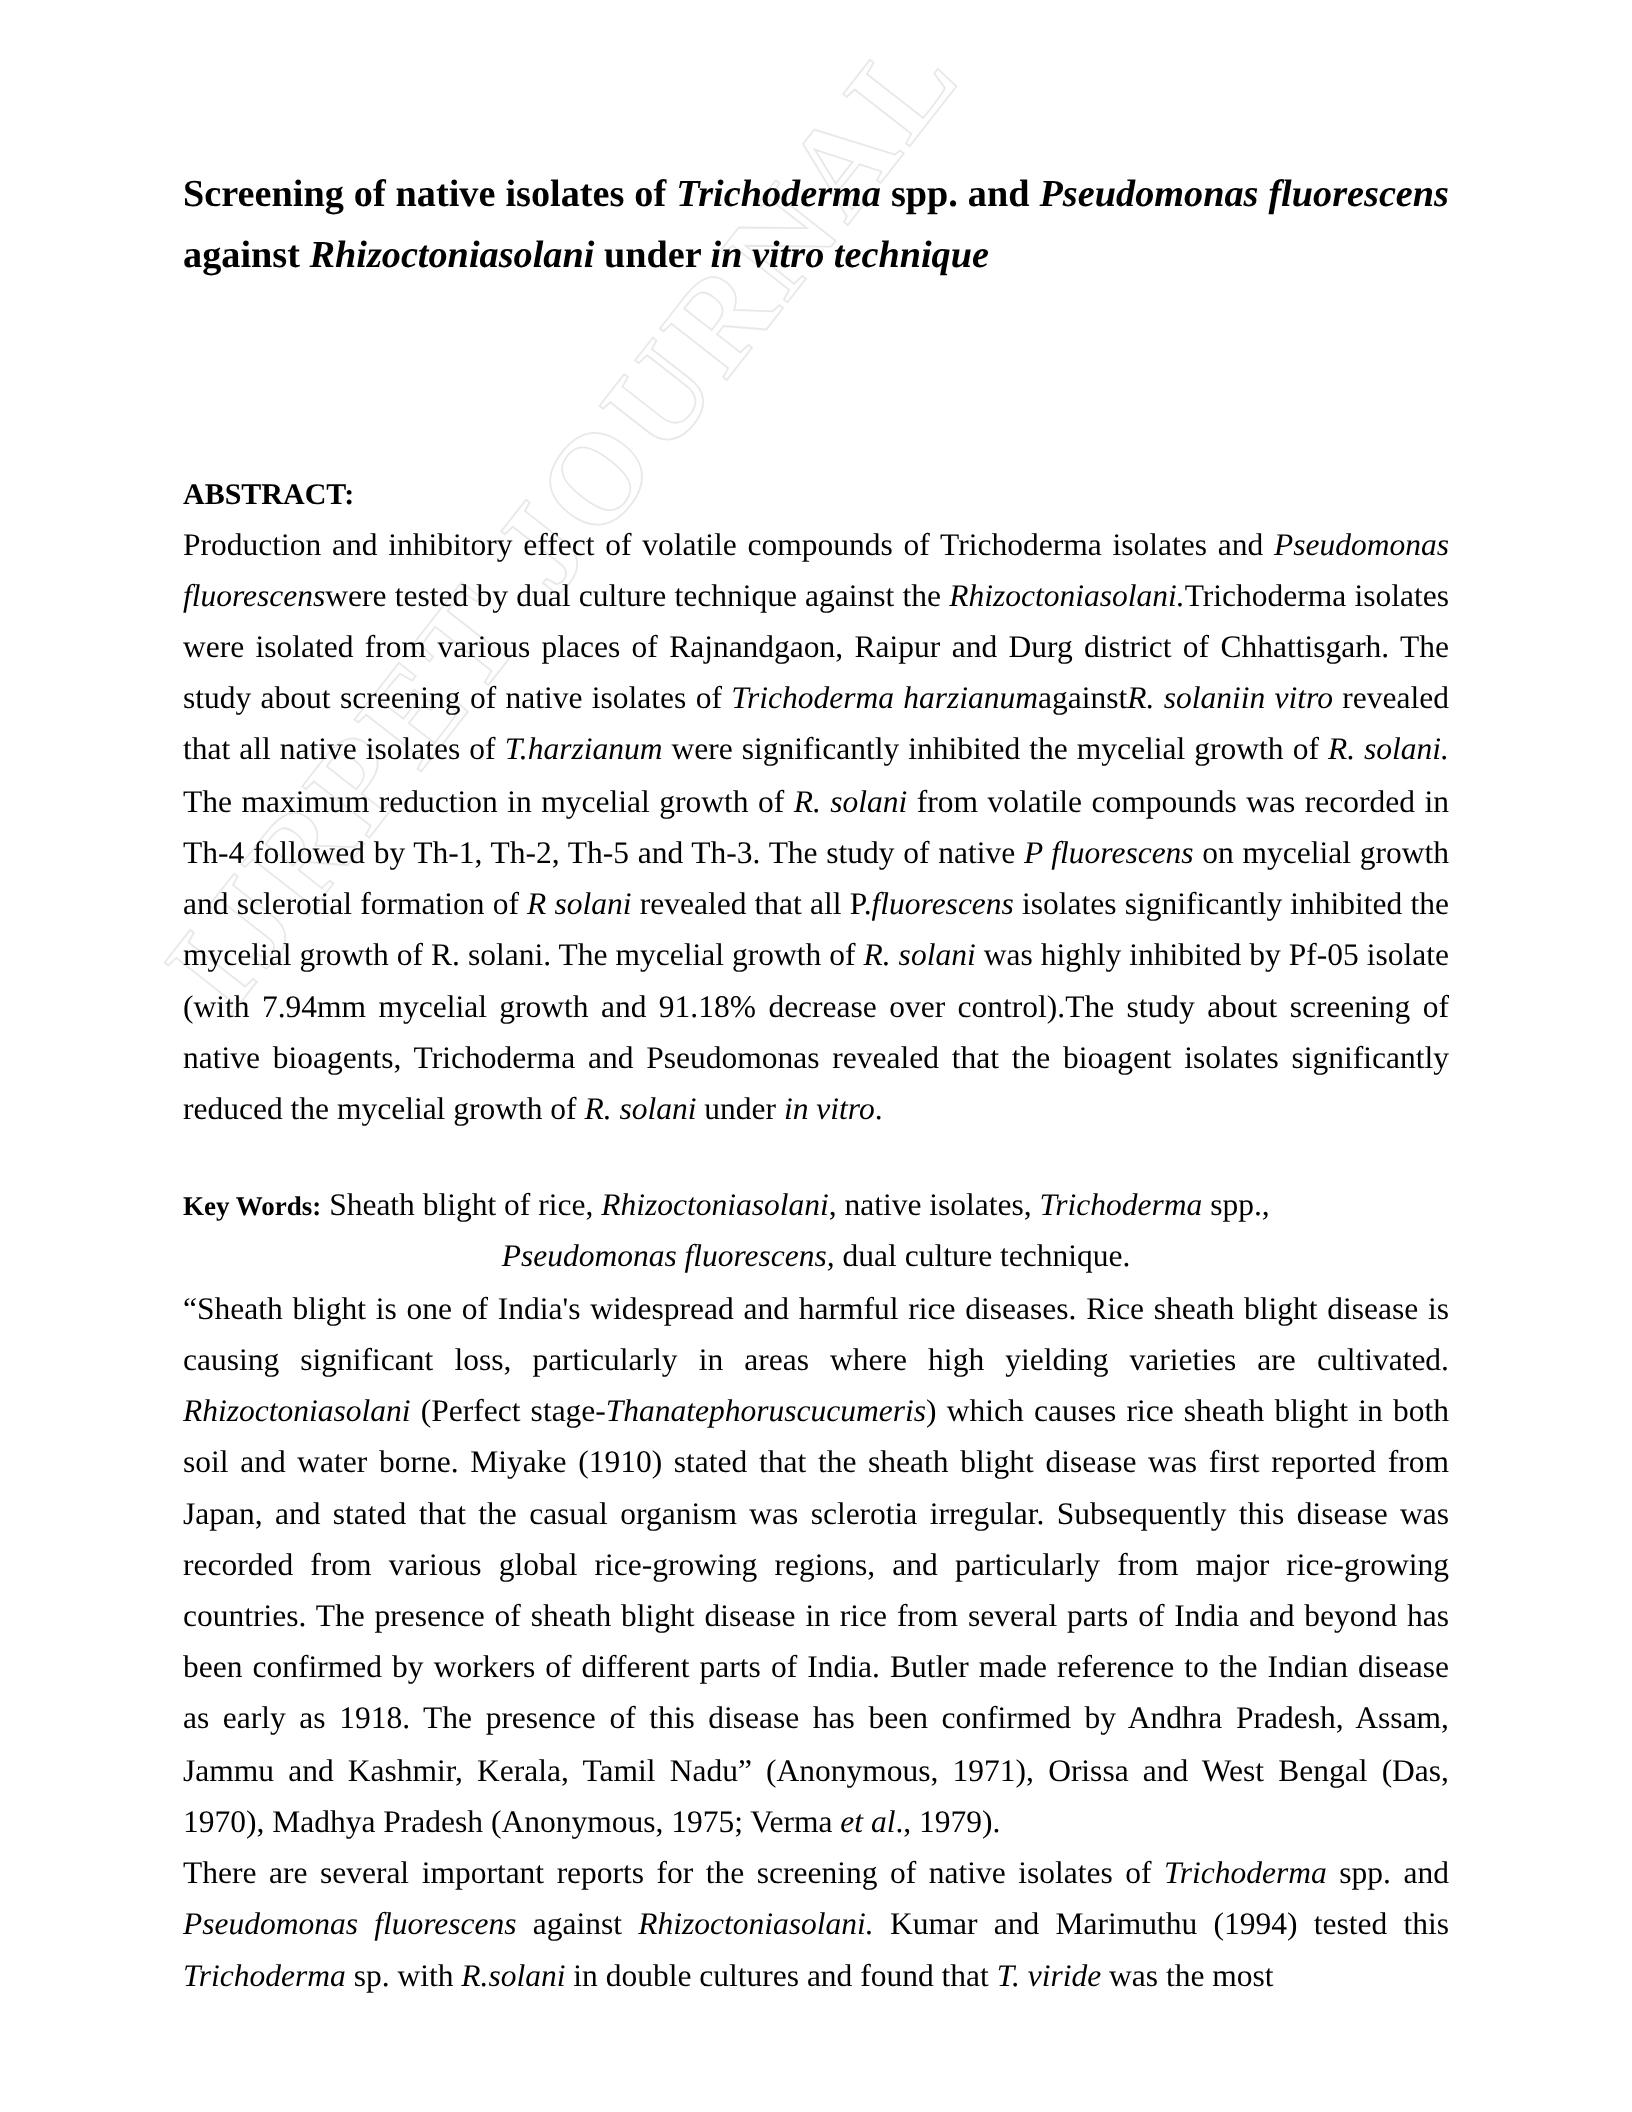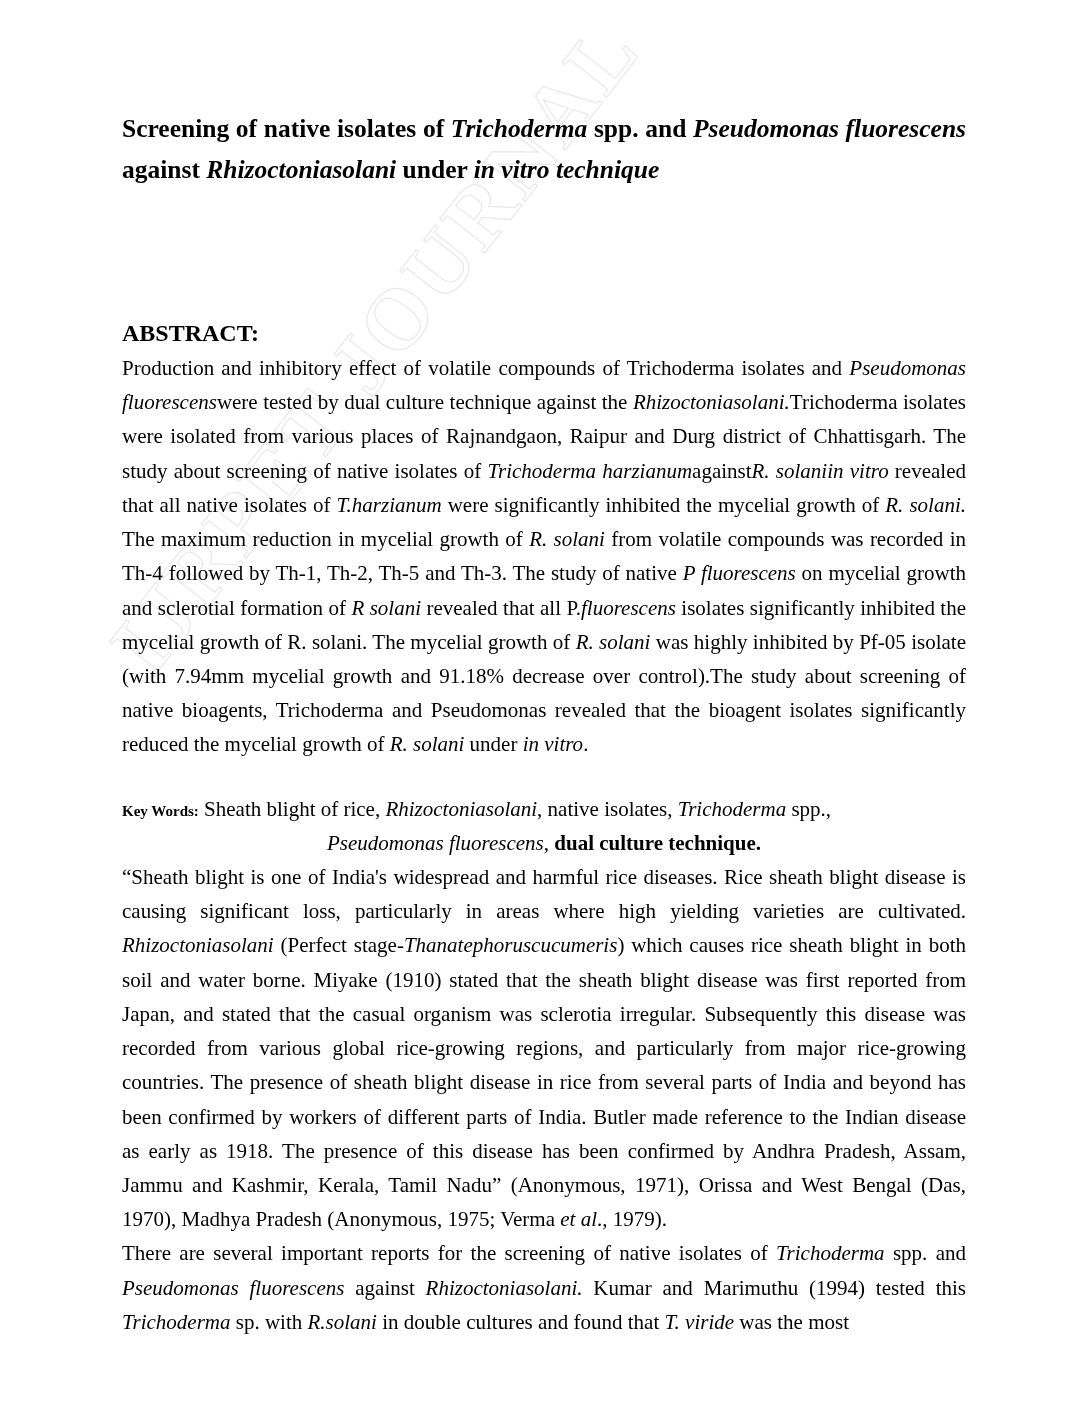--- a/index.html
+++ b/index.html
@@ -55,50 +55,50 @@
     font-size: 25.5px;
     font-weight: bold;
     line-height: 1.62;
     margin: 0 0 0 0;
     text-align: justify;
     text-justify: inter-word;
   }
   h1.title .it { font-style: italic; }
   .gap-after-title { height: 126px; }
   h2.section {
-    font-size: 24px;
+    font-size: 20px;
     font-weight: bold;
     margin: 0 0 2px 0;
     line-height: 1.35;
   }
   p.body {
     font-size: 21px;
     line-height: 1.63;
     margin: 0;
     text-align: justify;
     text-justify: inter-word;
   }
   p.body .it { font-style: italic; }
   .keywords {
     margin: 30px 0 0 0;
     font-size: 21px;
     line-height: 1.63;
     text-align: justify;
   }
   .keywords .kw-label {
     font-weight: bold;
-    font-size: 15px;
+    font-size: 18px;
   }
   .keywords .it { font-style: italic; }
   .kw-line2 {
     display: block;
     text-align: center;
     font-style: italic;
   }
-  .kw-line2 .reg { font-style: normal; font-weight: bold; }
+  .kw-line2 .reg { font-style: normal; }
   .intro-head { margin-top: 30px; }
   .intro-body { margin-top: 2px; }
   .intro-body2 { margin-top: 0; }
 </style>
 </head>
 <body>
 
 <div class="page">
 
   <div class="watermark">

